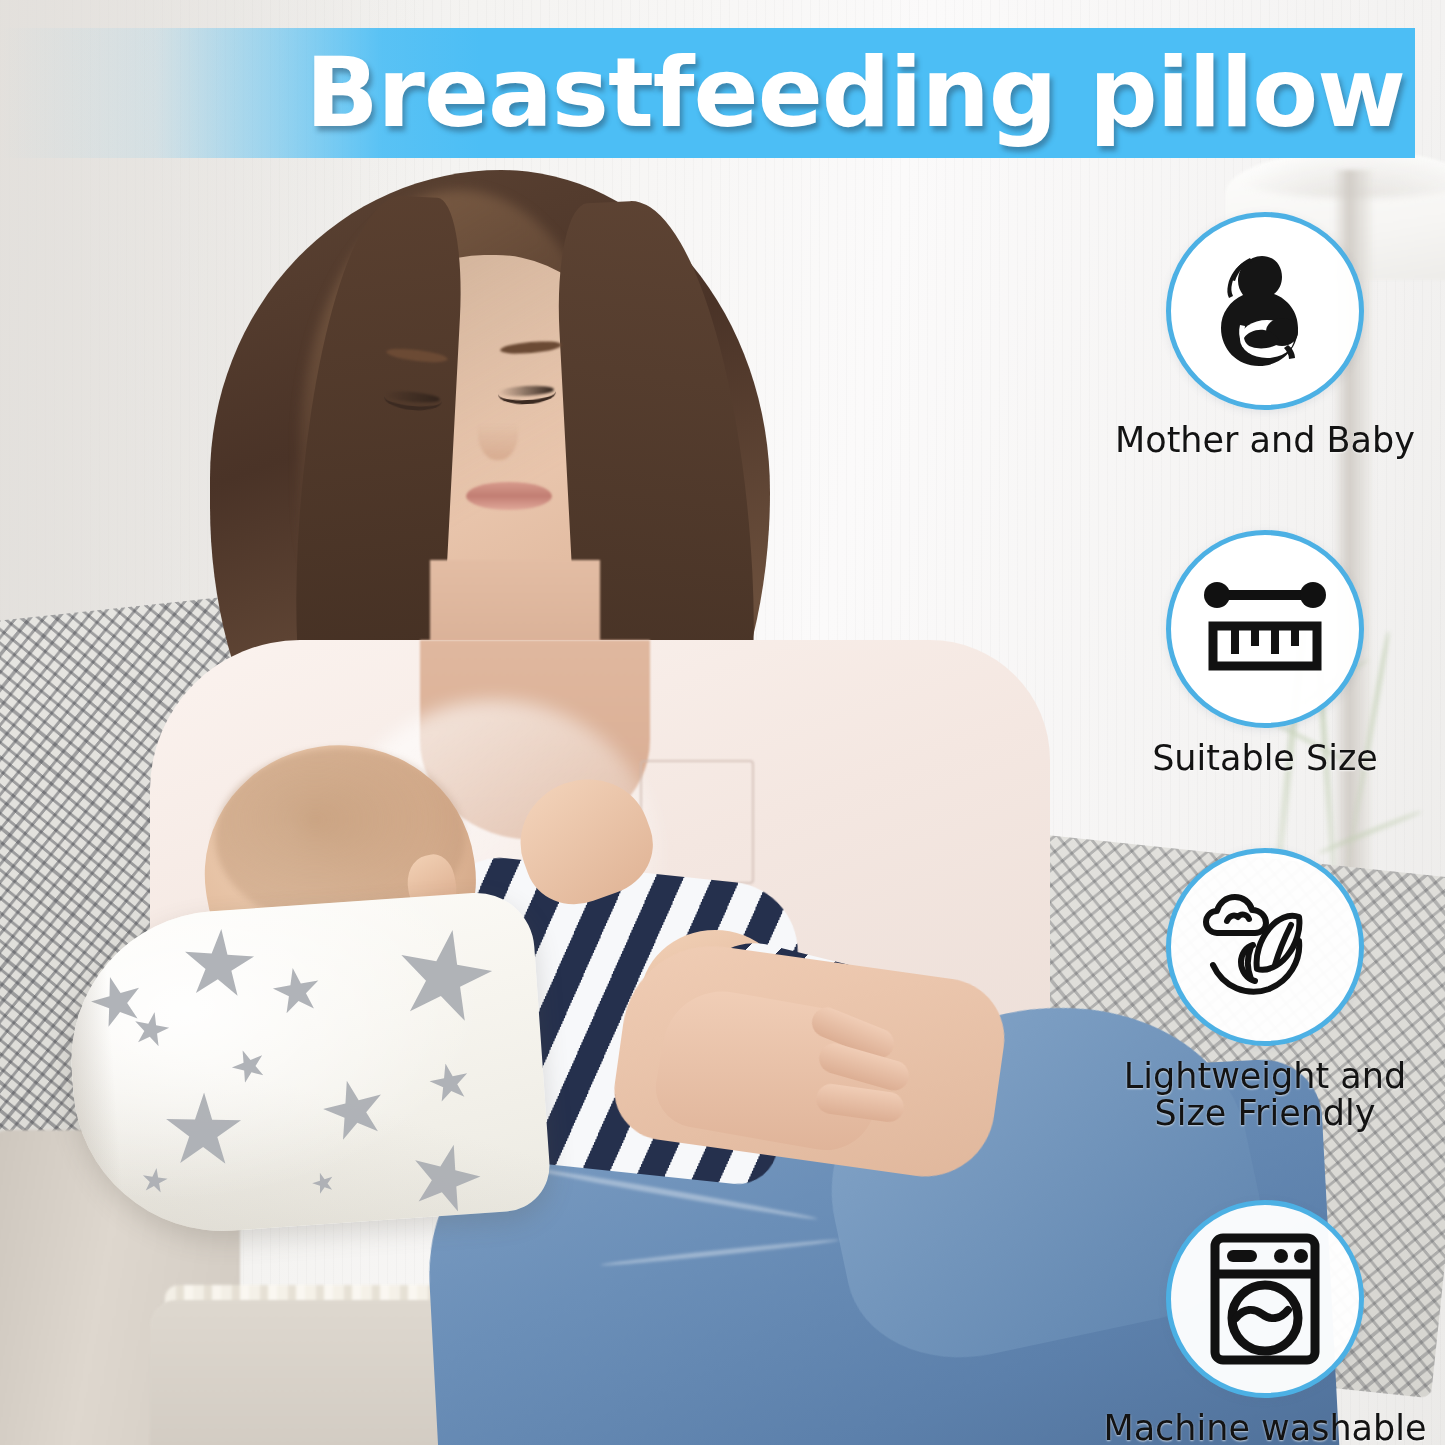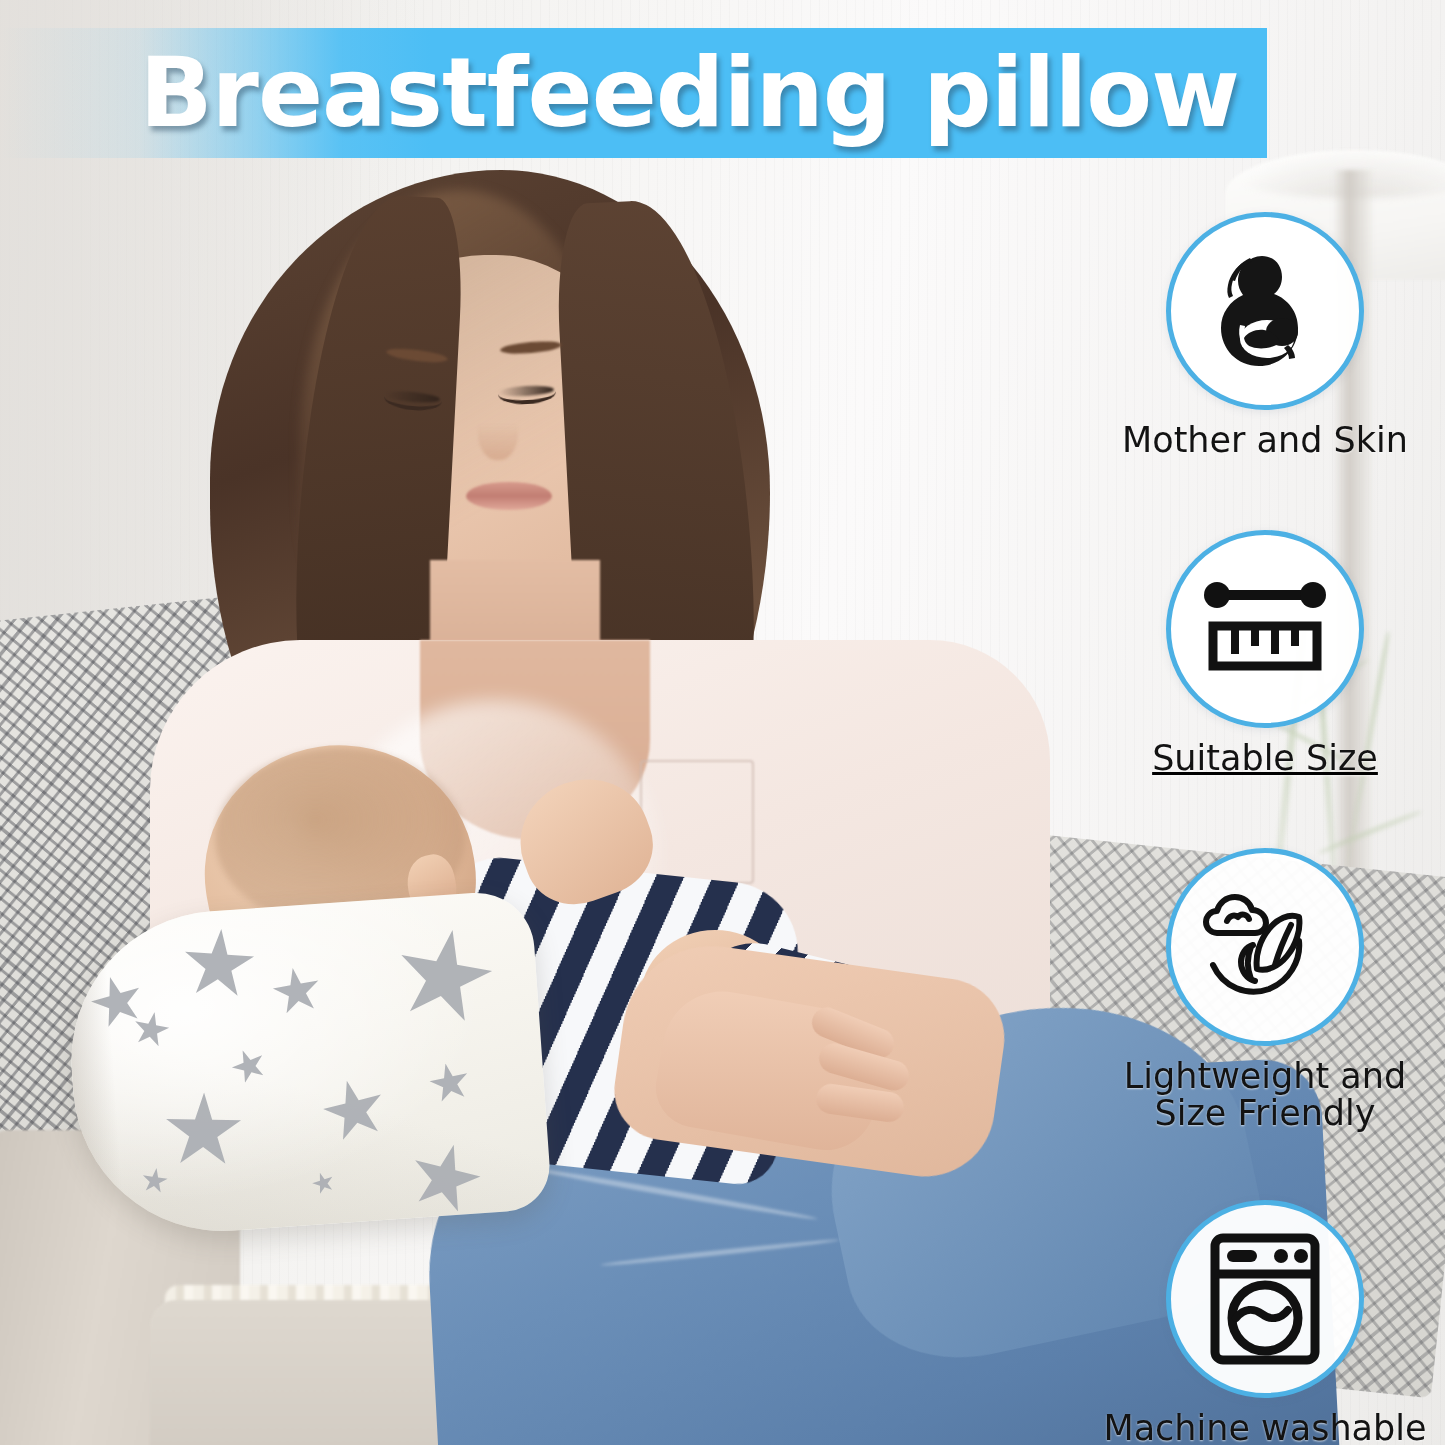--- a/index.html
+++ b/index.html
@@ -393,34 +393,34 @@
     width: 42px; height: 320px;
     background: linear-gradient(90deg, rgba(170,162,150,0.35), rgba(255,255,255,0));
     border-radius: 150px 0 0 150px;
   }
 
   
   .banner {
     position: absolute;
     left: 0;
     top: 28px;
-    width: 1267px;
+    width: 1415px;
     height: 130px;
     background: linear-gradient(90deg,
       rgba(76,190,245,0) 0%,
       rgba(76,190,245,0.12) 11%,
       rgba(76,190,245,0.55) 20%,
       rgba(76,190,245,0.92) 27%,
       rgba(76,190,245,1) 34%,
       rgba(76,190,245,1) 100%);
     display: flex;
     align-items: center;
     justify-content: flex-end;
     box-sizing: border-box;
-    padding-right: 28px;
+    padding-right: 10px;
   }
   .banner-title {
     color: #ffffff;
     font-family: "DejaVu Sans", sans-serif;
     font-weight: bold;
     font-size: 96px;
     line-height: 1;
     letter-spacing: -1px;
     white-space: nowrap;
     text-shadow: 3px 5px 5px rgba(40,70,95,0.45);
@@ -463,21 +463,21 @@
     font-size: 35px;
     font-weight: 400;
     color: #131313;
     text-align: center;
     line-height: 1.06;
     white-space: pre-line;
     text-shadow: 0 1px 2px rgba(255,255,255,0.65);
   }
 
   #feature-0 { top: 12px; }
-  #feature-1 { top: 330px; text-decoration: underline; }
+  #feature-1 { top: 330px; }
   #feature-2 { top: 648px; }
   #feature-3 { top: 1000px; }
 </style>
 </head>
 <body>
 
 <div id="poster">
 
   <div class="photo-scene">
     <div class="wall"></div>
@@ -576,21 +576,21 @@
             <ellipse cx="67" cy="93" rx="27" ry="19"></ellipse>
             <path d="M40 79c-3 12 2 24 13 30l3-5c-9-5-13-14-11-24z"></path>
           </g>
           <g fill="#151515">
             <ellipse cx="82" cy="86" rx="16" ry="14"></ellipse>
             <path d="M44 92c4-6 12-9 20-8 8 1 14 6 16 13-8 5-19 7-28 4-4-1-7-4-8-9z"></path>
             <path d="M88 99c4 3 7 8 7 13l-6 1c0-4-2-8-5-11z"></path>
           </g>
         </svg>
       </div>
-      <div class="feature-label">Mother and Skin</div>
+      <div class="feature-label">Mother and Baby</div>
     </div>
 
     <div class="feature" id="feature-1">
       <div class="feature-icon-circle">
         <svg width="132" height="110" viewBox="0 0 132 110" aria-hidden="true">
           <g fill="#111111">
             <rect x="16" y="16" width="100" height="10" rx="3"></rect>
             <circle cx="18" cy="21" r="13"></circle>
             <circle cx="114" cy="21" r="13"></circle>
           </g>

